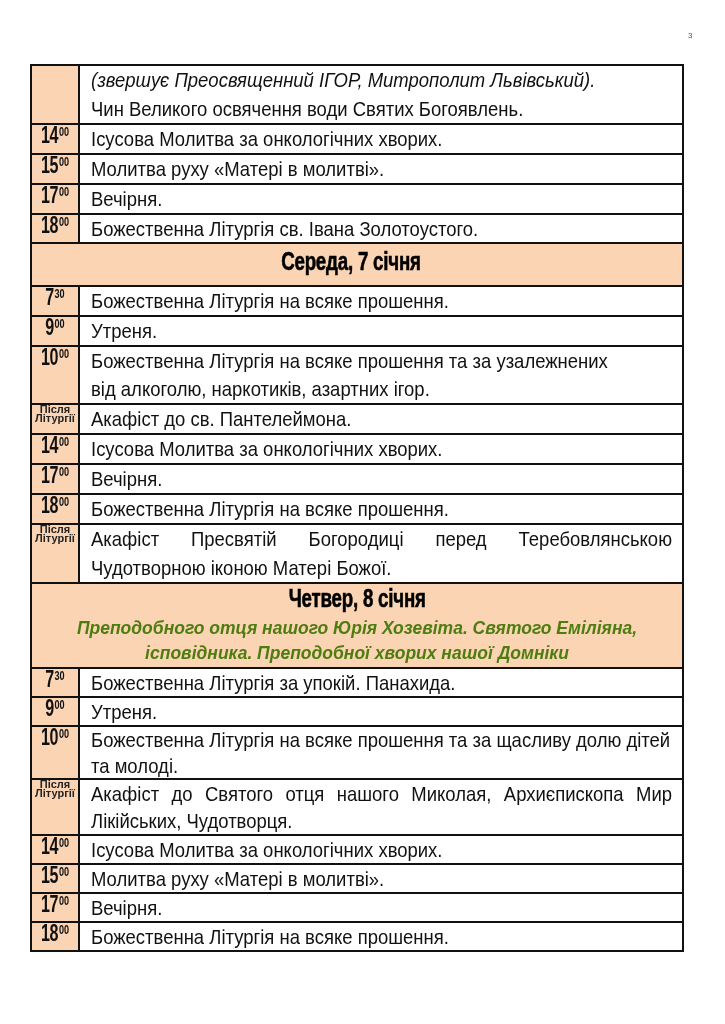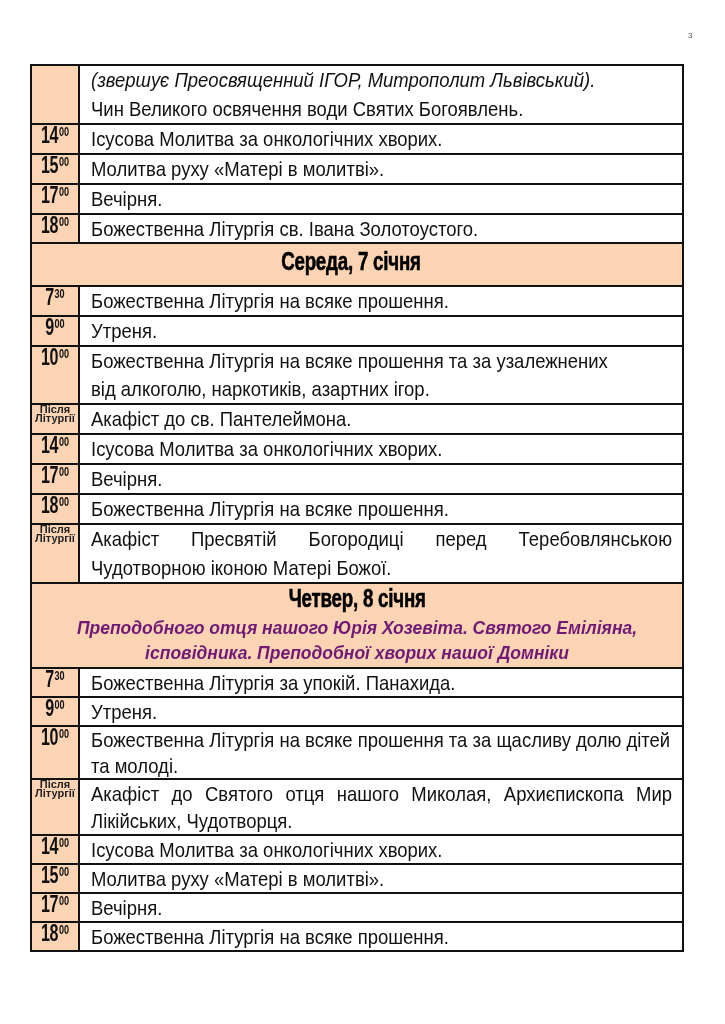--- a/index.html
+++ b/index.html
@@ -20,21 +20,21 @@
   .mm { font-size: 13px; line-height: 11px; margin-left: 1px; margin-top: 1px; }
   .after { font-size: 11px; line-height: 9px; font-weight: bold; text-align: center; color: #222; }
   .hdr { border-top: 2px solid var(--ink); background: var(--peach); text-align: center; }
   .hdr.wed { padding: 2px 13px 5px 0; }
   .hdr.thu { padding: 0 0 1px 0; }
   .hdr .title { display: block; }
   .hdr.wed .title { line-height: 30px; } .hdr.thu .title { line-height: 28px; }
   .title span { display: inline-block; font-size: 26px; font-weight: bold; transform: scaleX(0.72); -webkit-text-stroke: 0.6px #000; color: #000; letter-spacing: -0.3px; }
   .feast { display: block; font-size: 17.5px; font-weight: bold; font-style: italic; white-space: nowrap; }
   .hdr.wed .feast { line-height: 24px; color: var(--feast); }
-  .hdr.thu .feast { line-height: 25px; color: #701a75; }
+  .hdr.thu .feast { line-height: 25px; color: #4d7c0f; }
   .feast-icon { font-style: normal; font-weight: bold; margin-right: 3px; font-size: 19px; }
 </style>
 </head>
 <body>
 
 <div class="page-num">3</div>
 
 <div class="table">
 
   <div class="row first h285">

